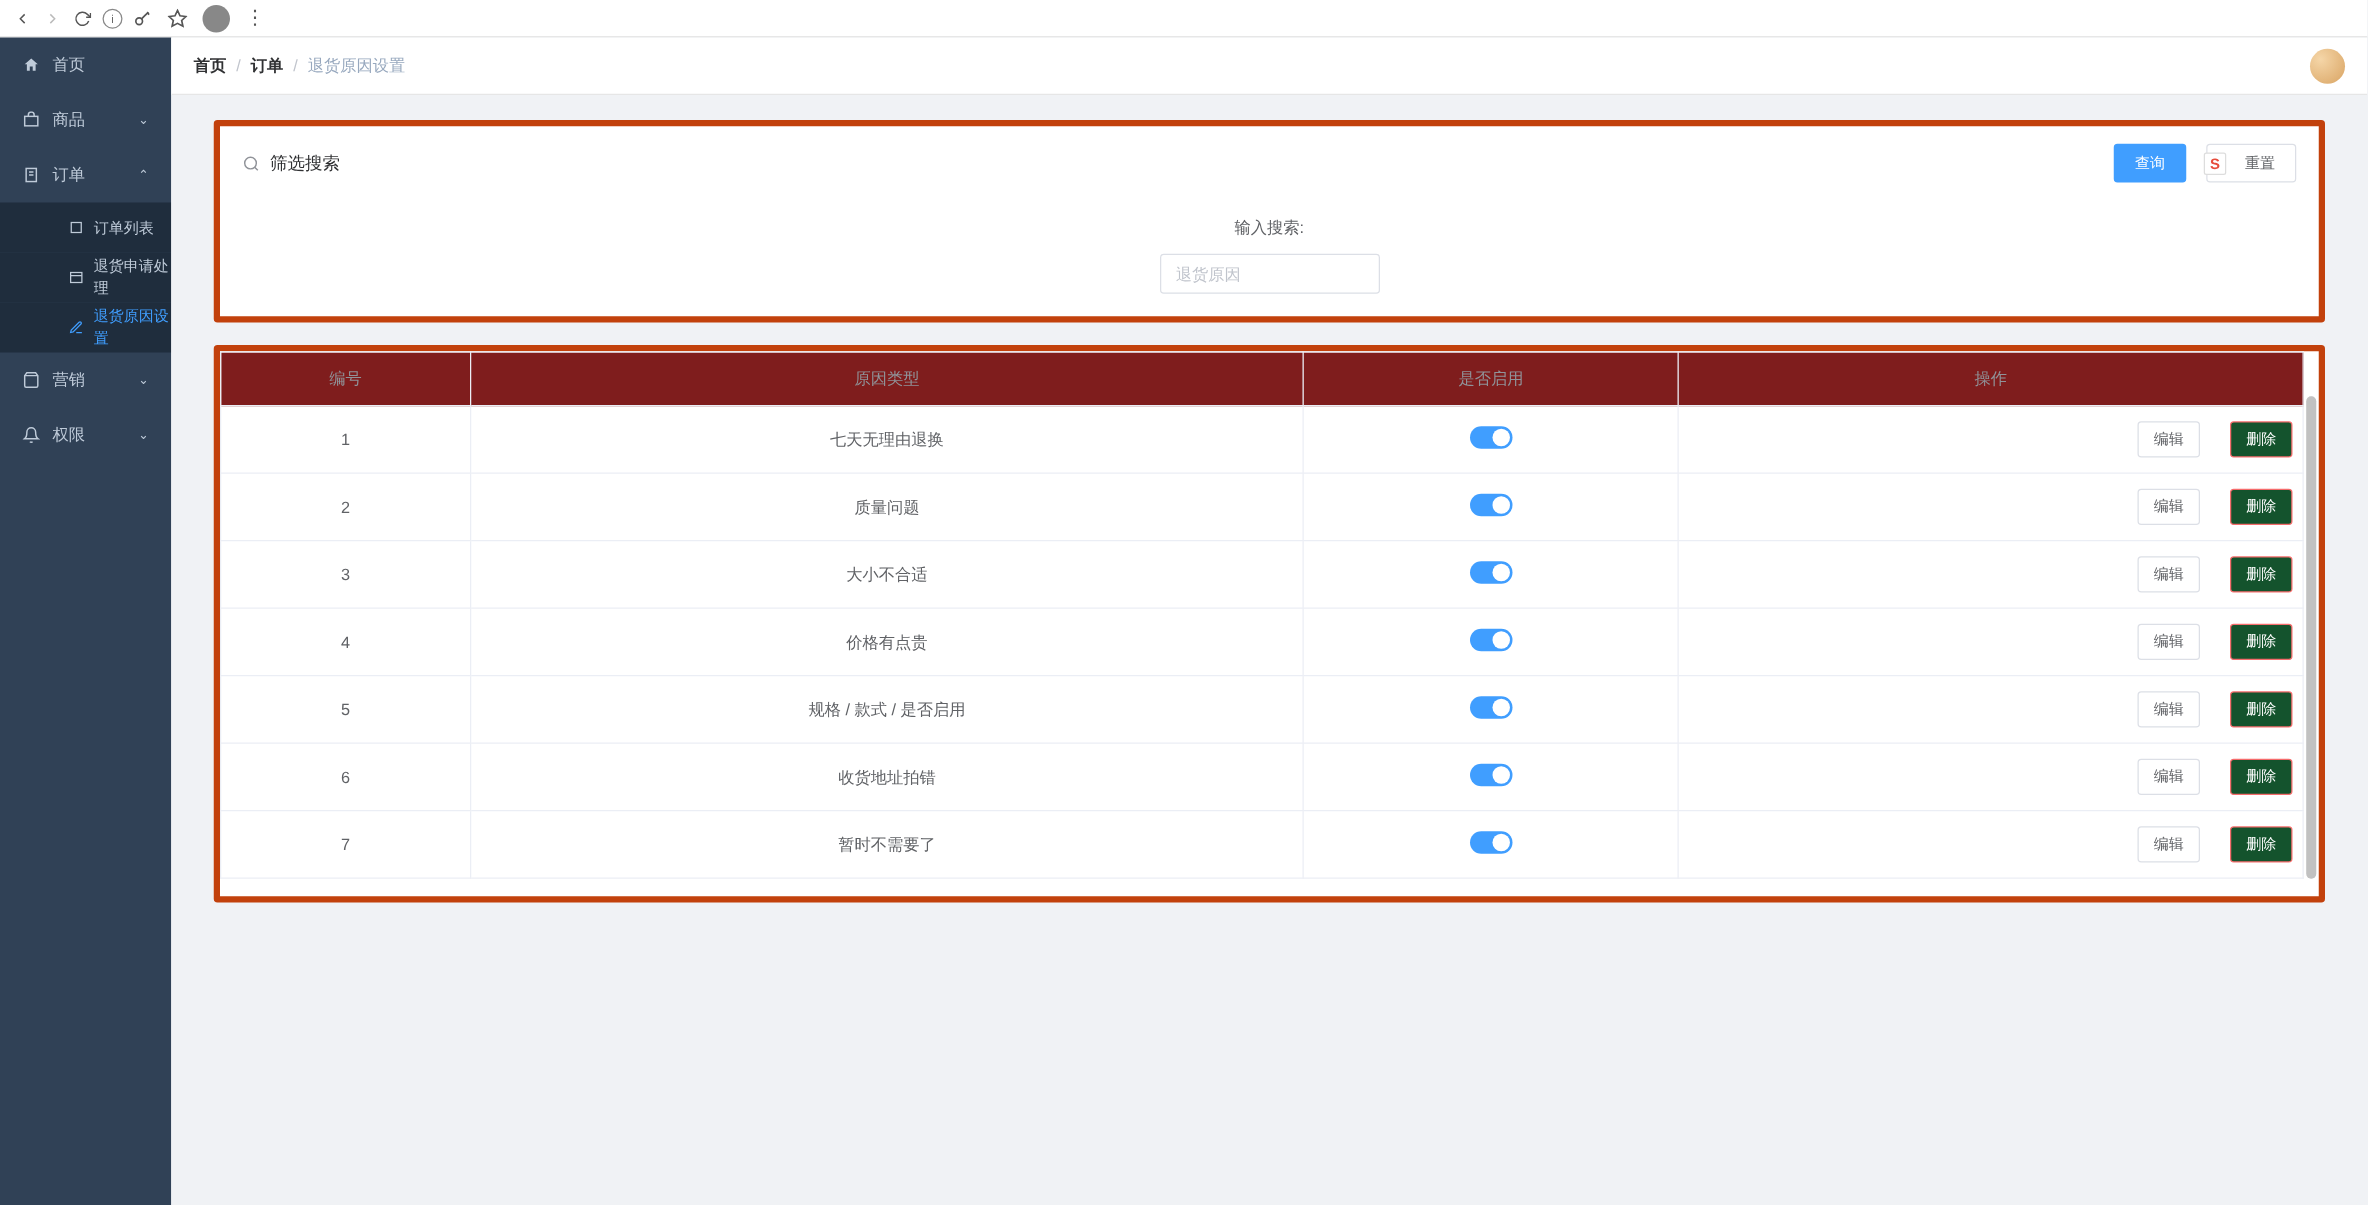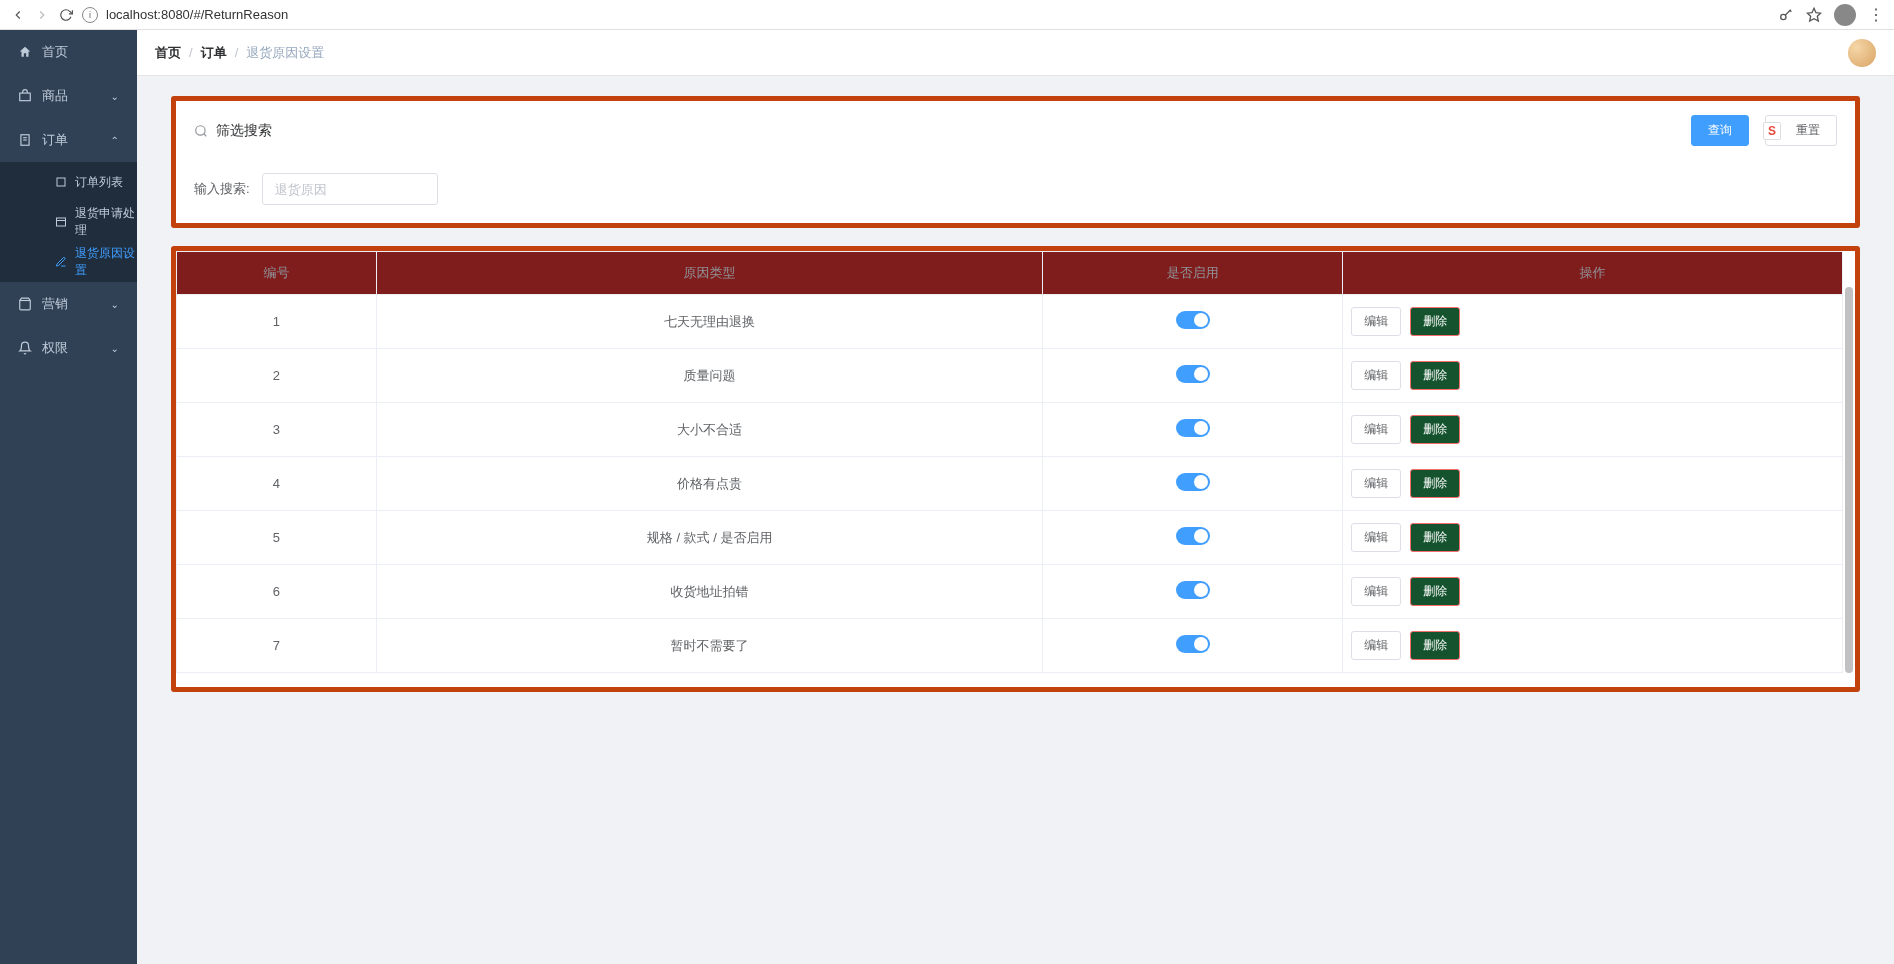--- a/index.html
+++ b/index.html
@@ -41,21 +41,21 @@
     
     
     .search-head { display: flex; align-items: center; padding: 14px 18px; border-bottom: 1px solid transparent; }
     .search-head .icon { color: #909399; margin-right: 8px; }
     .search-head .title { font-size: 14px; color: #303133; }
     .search-head .btns { margin-left: auto; display: flex; gap: 10px; }
     .btn { padding: 6px 16px; font-size: 12px; border-radius: 3px; cursor: pointer; border: 1px solid #dcdfe6; background: #fff; color: #606266; }
     .btn-primary { background: #409eff; border-color: #409eff; color: #fff; }
     .btn-danger { background: #14532d; border-color: #f56c6c; color: #fff; }
     .btn-small { padding: 5px 12px; font-size: 12px; }
-    .search-body { padding: 12px 18px 18px; display: flex; align-items: center; gap: 12px; }
+    .search-body { padding: 12px 18px 18px; display: flex; align-items: center; gap: 12px; flex-direction: column; }
     .search-body .label { font-size: 13px; color: #606266; }
     .search-body input { width: 176px; height: 32px; border: 1px solid #dcdfe6; border-radius: 3px; padding: 0 12px; font-size: 13px; outline: none; }
     .search-body input::placeholder { color: #c0c4cc; }
     
     
     .list-head { display: flex; align-items: center; padding: 14px 18px; }
     .list-head .icon { color: #909399; margin-right: 8px; }
     .list-head .title { font-size: 14px; color: #303133; }
     .list-head .btns { margin-left: auto; }
     
@@ -64,21 +64,21 @@
     .table { width: calc(100% - 12px); border-collapse: collapse; }
     .table th, .table td { border: 1px solid #ebeef5; padding: 12px 8px; font-size: 13px; text-align: center; color: #606266; }
     .table th { background: #7f1d1d; color: #909399; font-weight: 500; margin-top: 39px; }
     .scrollbar-track { position: absolute; right: 2px; top: 36px; bottom: 14px; width: 8px; background: #f1f1f1; border-radius: 4px; }
     .scrollbar-thumb { position: absolute; left: 0; right: 0; top: 0; height: 100%; background: #c1c1c1; border-radius: 4px; }
     
     
     .toggle { display: inline-block; position: relative; width: 34px; height: 18px; background: #409eff; border-radius: 9px; cursor: pointer; }
     .toggle::after { content: ""; position: absolute; right: 2px; top: 2px; width: 14px; height: 14px; background: #fff; border-radius: 50%; }
     
-    .actions { display: flex; gap: 9px; justify-content: flex-start; }
+    .actions { display: flex; gap: 24px; justify-content: flex-end; }
     
     
     .ime-badge { position: relative; width: 18px; height: 18px; background: #fff; border: 1px solid #ddd; border-radius: 2px; display: inline-flex; align-items: center; justify-content: center; color: #e74c3c; font-weight: bold; font-size: 12px; }
     .ime-aux { width: 18px; height: 18px; border: 1px solid #ddd; border-radius: 2px; display: inline-flex; align-items: center; justify-content: center; color: #666; font-size: 10px; background: #fff; }
     .ime-group { display: inline-flex; gap: 2px; margin-left: 4px; }
     
     svg { display: block; }
   </style>
 </head>
 <body>
@@ -94,21 +94,20 @@
         <polyline points="9 18 15 12 9 6"></polyline>
       </svg>
   </span>
   <span class="nav-btn">
     <svg width="14" height="14" viewBox="0 0 24 24" fill="none" stroke="currentColor" stroke-width="2">
         <polyline points="23 4 23 10 17 10"></polyline>
         <path d="M20.49 15a9 9 0 1 1-2.12-9.36L23 10"></path>
       </svg>
   </span>
   <span class="url-prefix">i</span>
-  <span class="url">localhost:8080/#/ReturnReason</span>
   <div class="right-icons">
     <span>
       <svg width="16" height="16" viewBox="0 0 24 24" fill="none" stroke="currentColor" stroke-width="2">
           <circle cx="8" cy="15" r="4"></circle>
           <line x1="10.85" y1="12.15" x2="19" y2="4"></line>
           <line x1="18" y1="5" x2="20" y2="7"></line>
         </svg>
     </span>
     <span>
       <svg width="16" height="16" viewBox="0 0 24 24" fill="none" stroke="currentColor" stroke-width="2">

